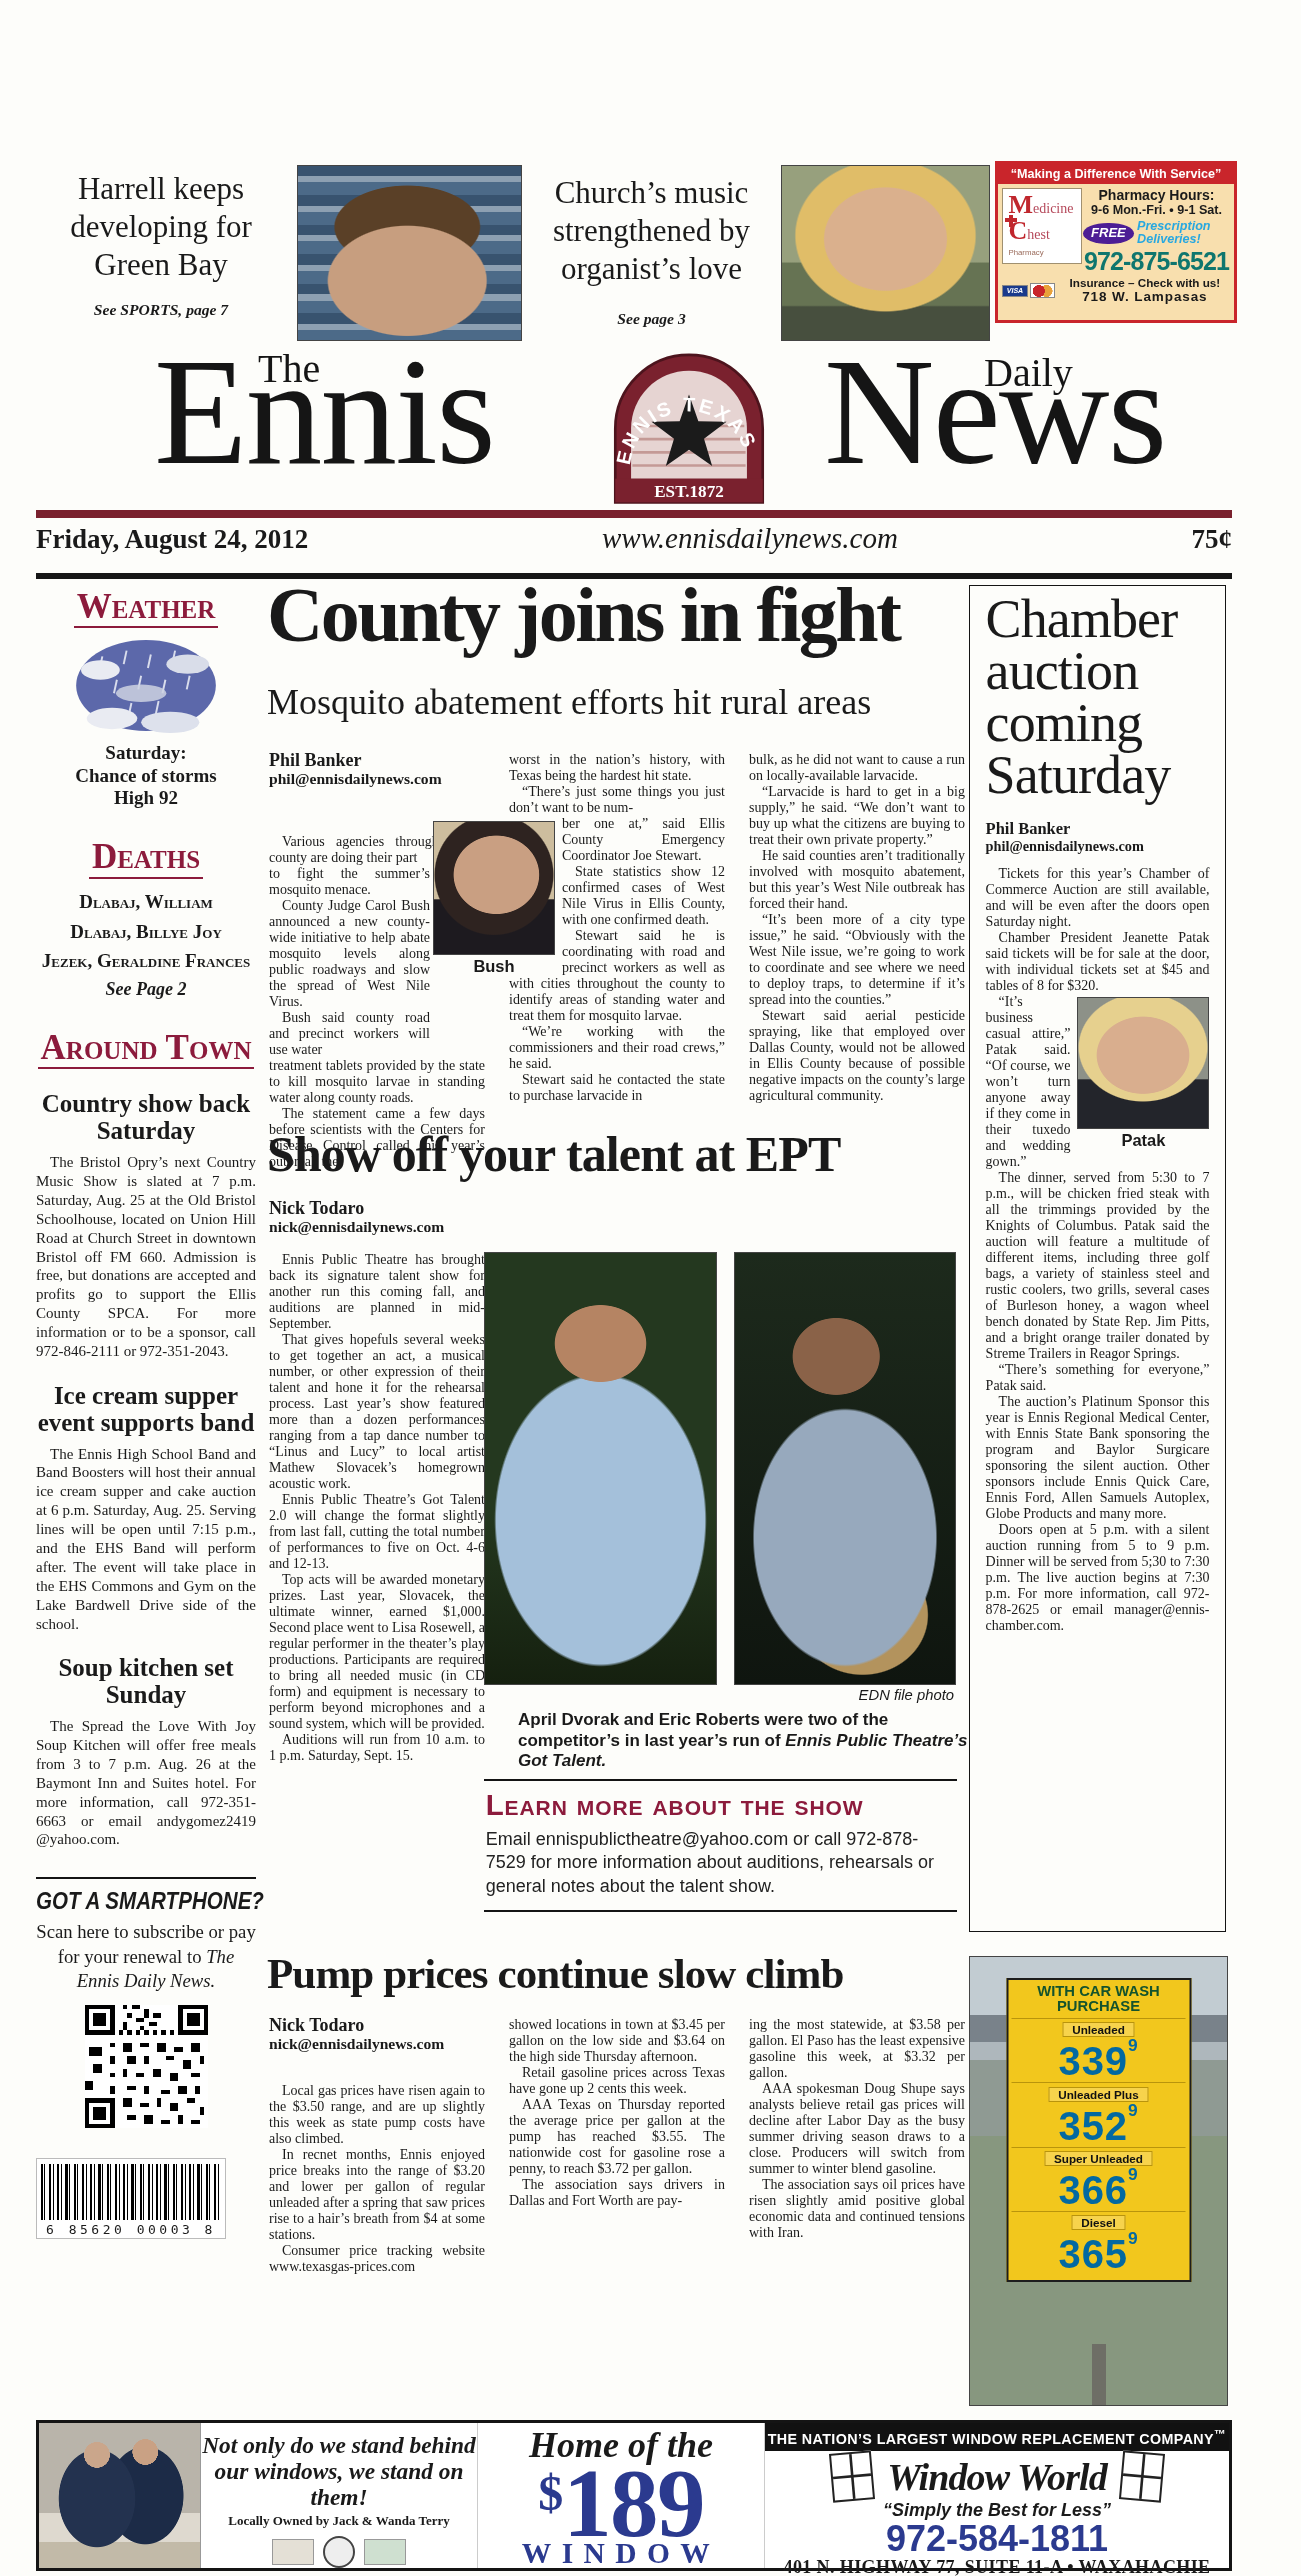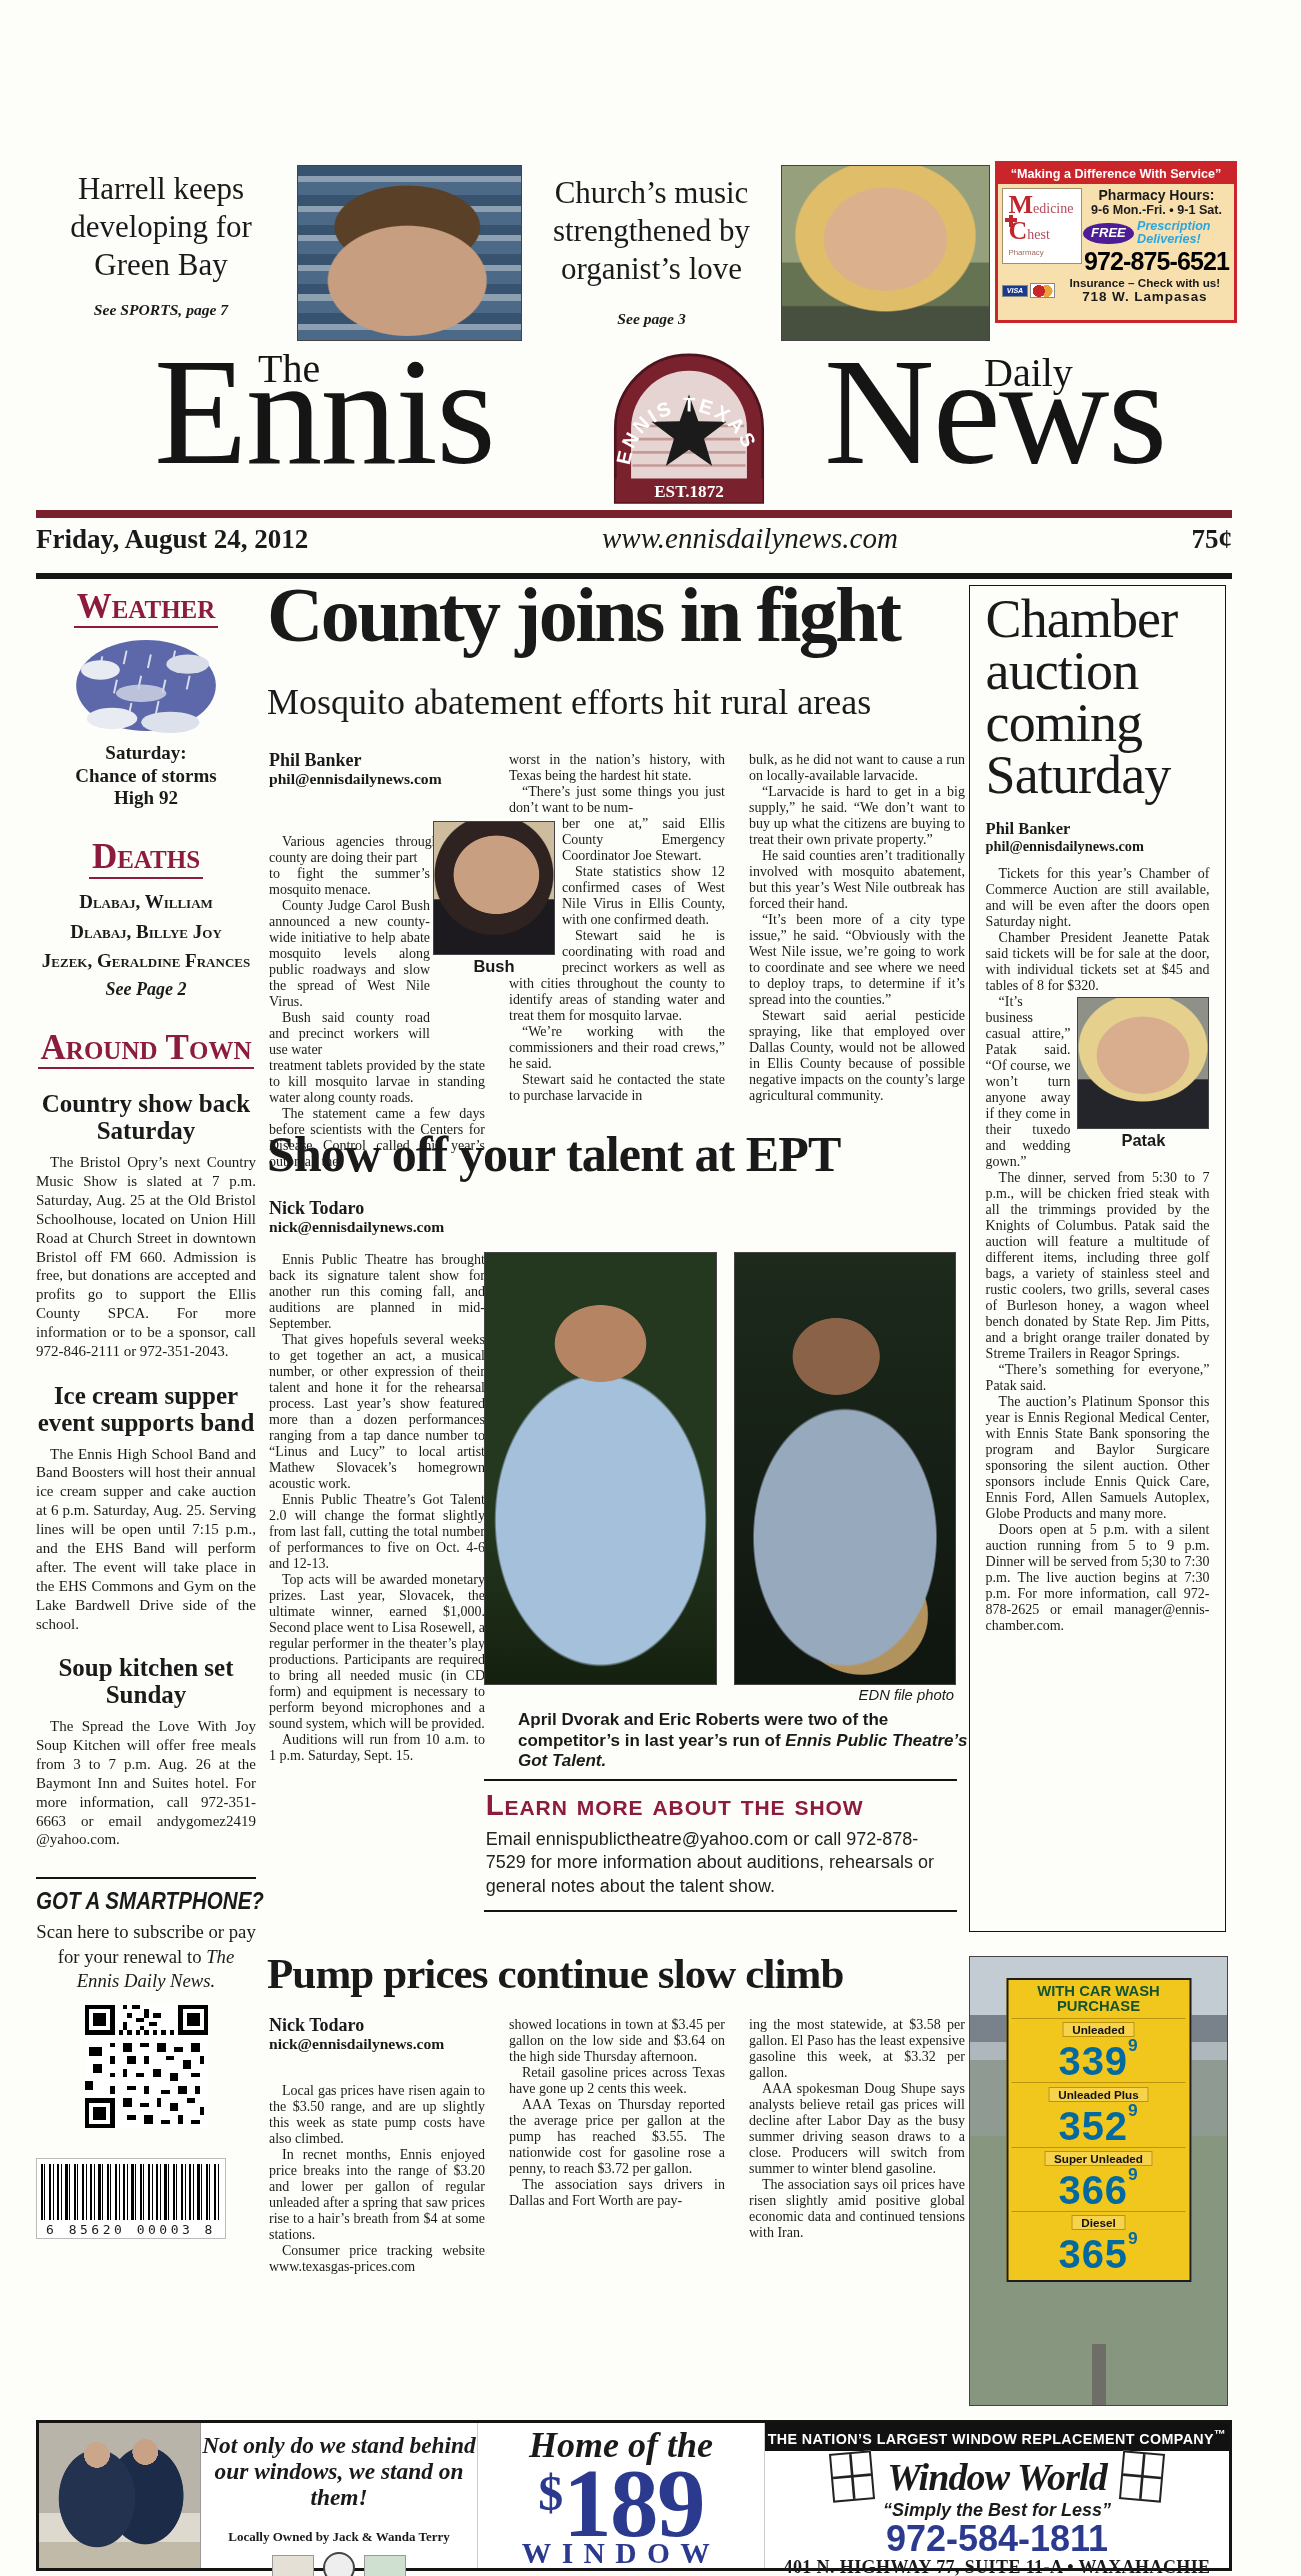--- a/index.html
+++ b/index.html
@@ -42,21 +42,21 @@
   .ph-cross{position:absolute;left:1.7px;top:26px;width:12px;height:12px;
      background:linear-gradient(#c0272d,#c0272d) center/100% 4.3px no-repeat,
                 linear-gradient(#c0272d,#c0272d) center/4.3px 100% no-repeat;}
   .ph-right{flex:1;text-align:center;line-height:1.1;}
   .ph-hl{font-weight:bold;font-size:14px;}
   .ph-hrs{font-weight:bold;font-size:12.6px;margin-top:0.9px;}
   .ph-freerow{display:flex;align-items:center;justify-content:center;gap:3.5px;margin-top:2.6px;}
   .ph-free{background:#4c1d95;color:#fff;font-weight:bold;font-style:italic;font-size:13px;
            border-radius:50%;padding:3.5px 7.8px;}
   .ph-freewhat{color:#29a8e0;font-weight:bold;font-style:italic;font-size:12.6px;line-height:1.02;text-align:left;}
-  .ph-phone{color:#000000;font-weight:bold;font-size:25px;margin-top:1.7px;letter-spacing:-0.9px;}
+  .ph-phone{color:#0f766e;font-weight:bold;font-size:25px;margin-top:1.7px;letter-spacing:-0.9px;}
   .ph-bot{display:flex;align-items:center;padding:1.7px 4.3px 0;gap:5.2px;}
   .ph-cards{display:flex;gap:2.6px;align-items:center;}
   .ph-visa{background:#1a3a8c;color:#fff;font-size:7px;font-weight:bold;font-style:italic;padding:1.7px 3.5px;border:0.9px solid #888;}
   .ph-mc{width:22.6px;height:13px;background:
      radial-gradient(circle 6px at 7.8px 7px,#c9252b 98%,transparent),
      radial-gradient(circle 6px at 15.6px 7px,#e9a13b 98%,transparent),#fff;border:0.9px solid #888;}
   .ph-ins{flex:1;text-align:center;line-height:1.1;}
   .ph-insl{font-weight:bold;font-size:11.7px;}
   .ph-addr{font-weight:bold;font-size:13.5px;letter-spacing:0.9px;}
 
@@ -188,21 +188,21 @@
   .ww-left{width:438px;display:flex;border-right:0.9px solid #ccc;}
   #ph-couple{width:161px;height:100%;border:none;border-right:0.9px solid #999;
     background:
       radial-gradient(circle 13px at 36% 22%, #caa68b 98%, transparent),
       radial-gradient(circle 13px at 66% 20%, #c9a184 98%, transparent),
       radial-gradient(ellipse 24% 34% at 36% 52%, #23324f 98%, transparent),
       radial-gradient(ellipse 24% 34% at 66% 50%, #1c2b47 98%, transparent),
       linear-gradient(180deg,#b9b4aa 0 62%,#ded9cf 62% 82%,#c2baa8 82%);}
   .ww-ltxt{flex:1;text-align:center;padding-top:8.7px;}
   .ww-slogan{font-weight:bold;font-style:italic;font-size:23.4px;line-height:1.12;}
-  .ww-owned{font-weight:bold;font-size:13px;margin-top:19px;}
+  .ww-owned{font-weight:bold;font-size:13px;margin-top:3px;}
   .ww-badges{display:flex;justify-content:center;gap:8.7px;margin-top:7px;align-items:center;}
   .bdg1{width:40px;height:24px;background:#e4e0d6;border:0.9px solid #999;display:inline-block;}
   .bdg2{width:28px;height:28px;border-radius:50%;background:#eee;border:2.6px solid #444;display:inline-block;}
   .bdg3{width:40px;height:24px;background:#cfe0d0;border:0.9px solid #999;display:inline-block;}
   .ww-mid{width:286px;text-align:center;border-right:0.9px solid #ccc;padding-top:3.5px;}
   .ww-home{font-weight:bold;font-style:italic;font-size:36px;line-height:1;}
   .ww-price{color:#2b3a8f;line-height:0.84;}
   .ww-price .d{font-weight:bold;font-size:50px;vertical-align:26px;}
   .ww-price .p{font-weight:bold;font-size:97px;letter-spacing:-1.7px;}
   .ww-window{color:#2b3a8f;font-weight:bold;font-size:29.5px;letter-spacing:10.4px;line-height:1;margin-top:-5.2px;}

